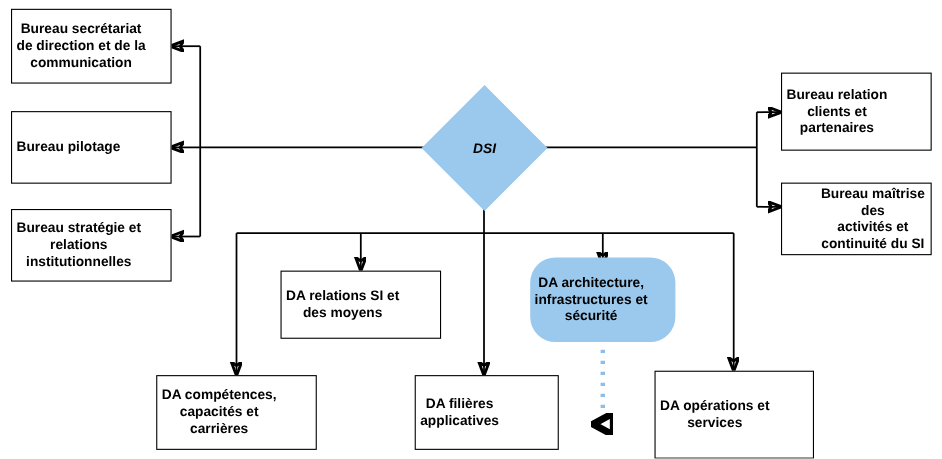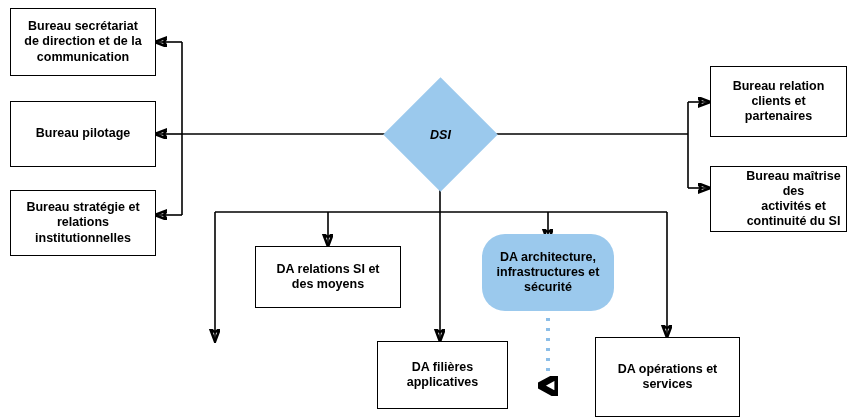--- a/index.html
+++ b/index.html
@@ -14,21 +14,21 @@
     height: 417px;
     background: #ffffff;
     font-family: "Liberation Sans", sans-serif;
     overflow: hidden;
   }
   .node {
     position: absolute;
     box-sizing: border-box;
     display: flex;
     align-items: center;
-    justify-content: center;
+    justify-content: flex-start;
     text-align: center;
     font-weight: bold;
     font-size: 12.5px;
     line-height: 1.22;
     color: #000000;
     padding: 2px 4px;
   }
   .node.box {
     border: 1.6px solid #000000;
     background: #ffffff;
@@ -160,20 +160,25 @@
     <span class="label">DA relations SI et
 des moyens</span>
   </div>
 
   <div class="node box-blue" style="left:482px; top:234px; width:132px; height:77px;border-radius:23px;">
     <span class="label">DA architecture,
 infrastructures et
 sécurité</span>
   </div>
 
+  <div class="node box" style="left:142px; top:341px; width:146px; height:68px;">
+    <span class="label">DA compétences,
+capacités et
+carrières</span>
+  </div>
 
   <div class="node box" style="left:377px; top:341px; width:131px; height:68px;">
     <span class="label">DA filières
 applicatives</span>
   </div>
 
   <div class="node box" style="left:595px; top:337px; width:145px; height:80px;">
     <span class="label">DA opérations et
 services</span>
   </div>

